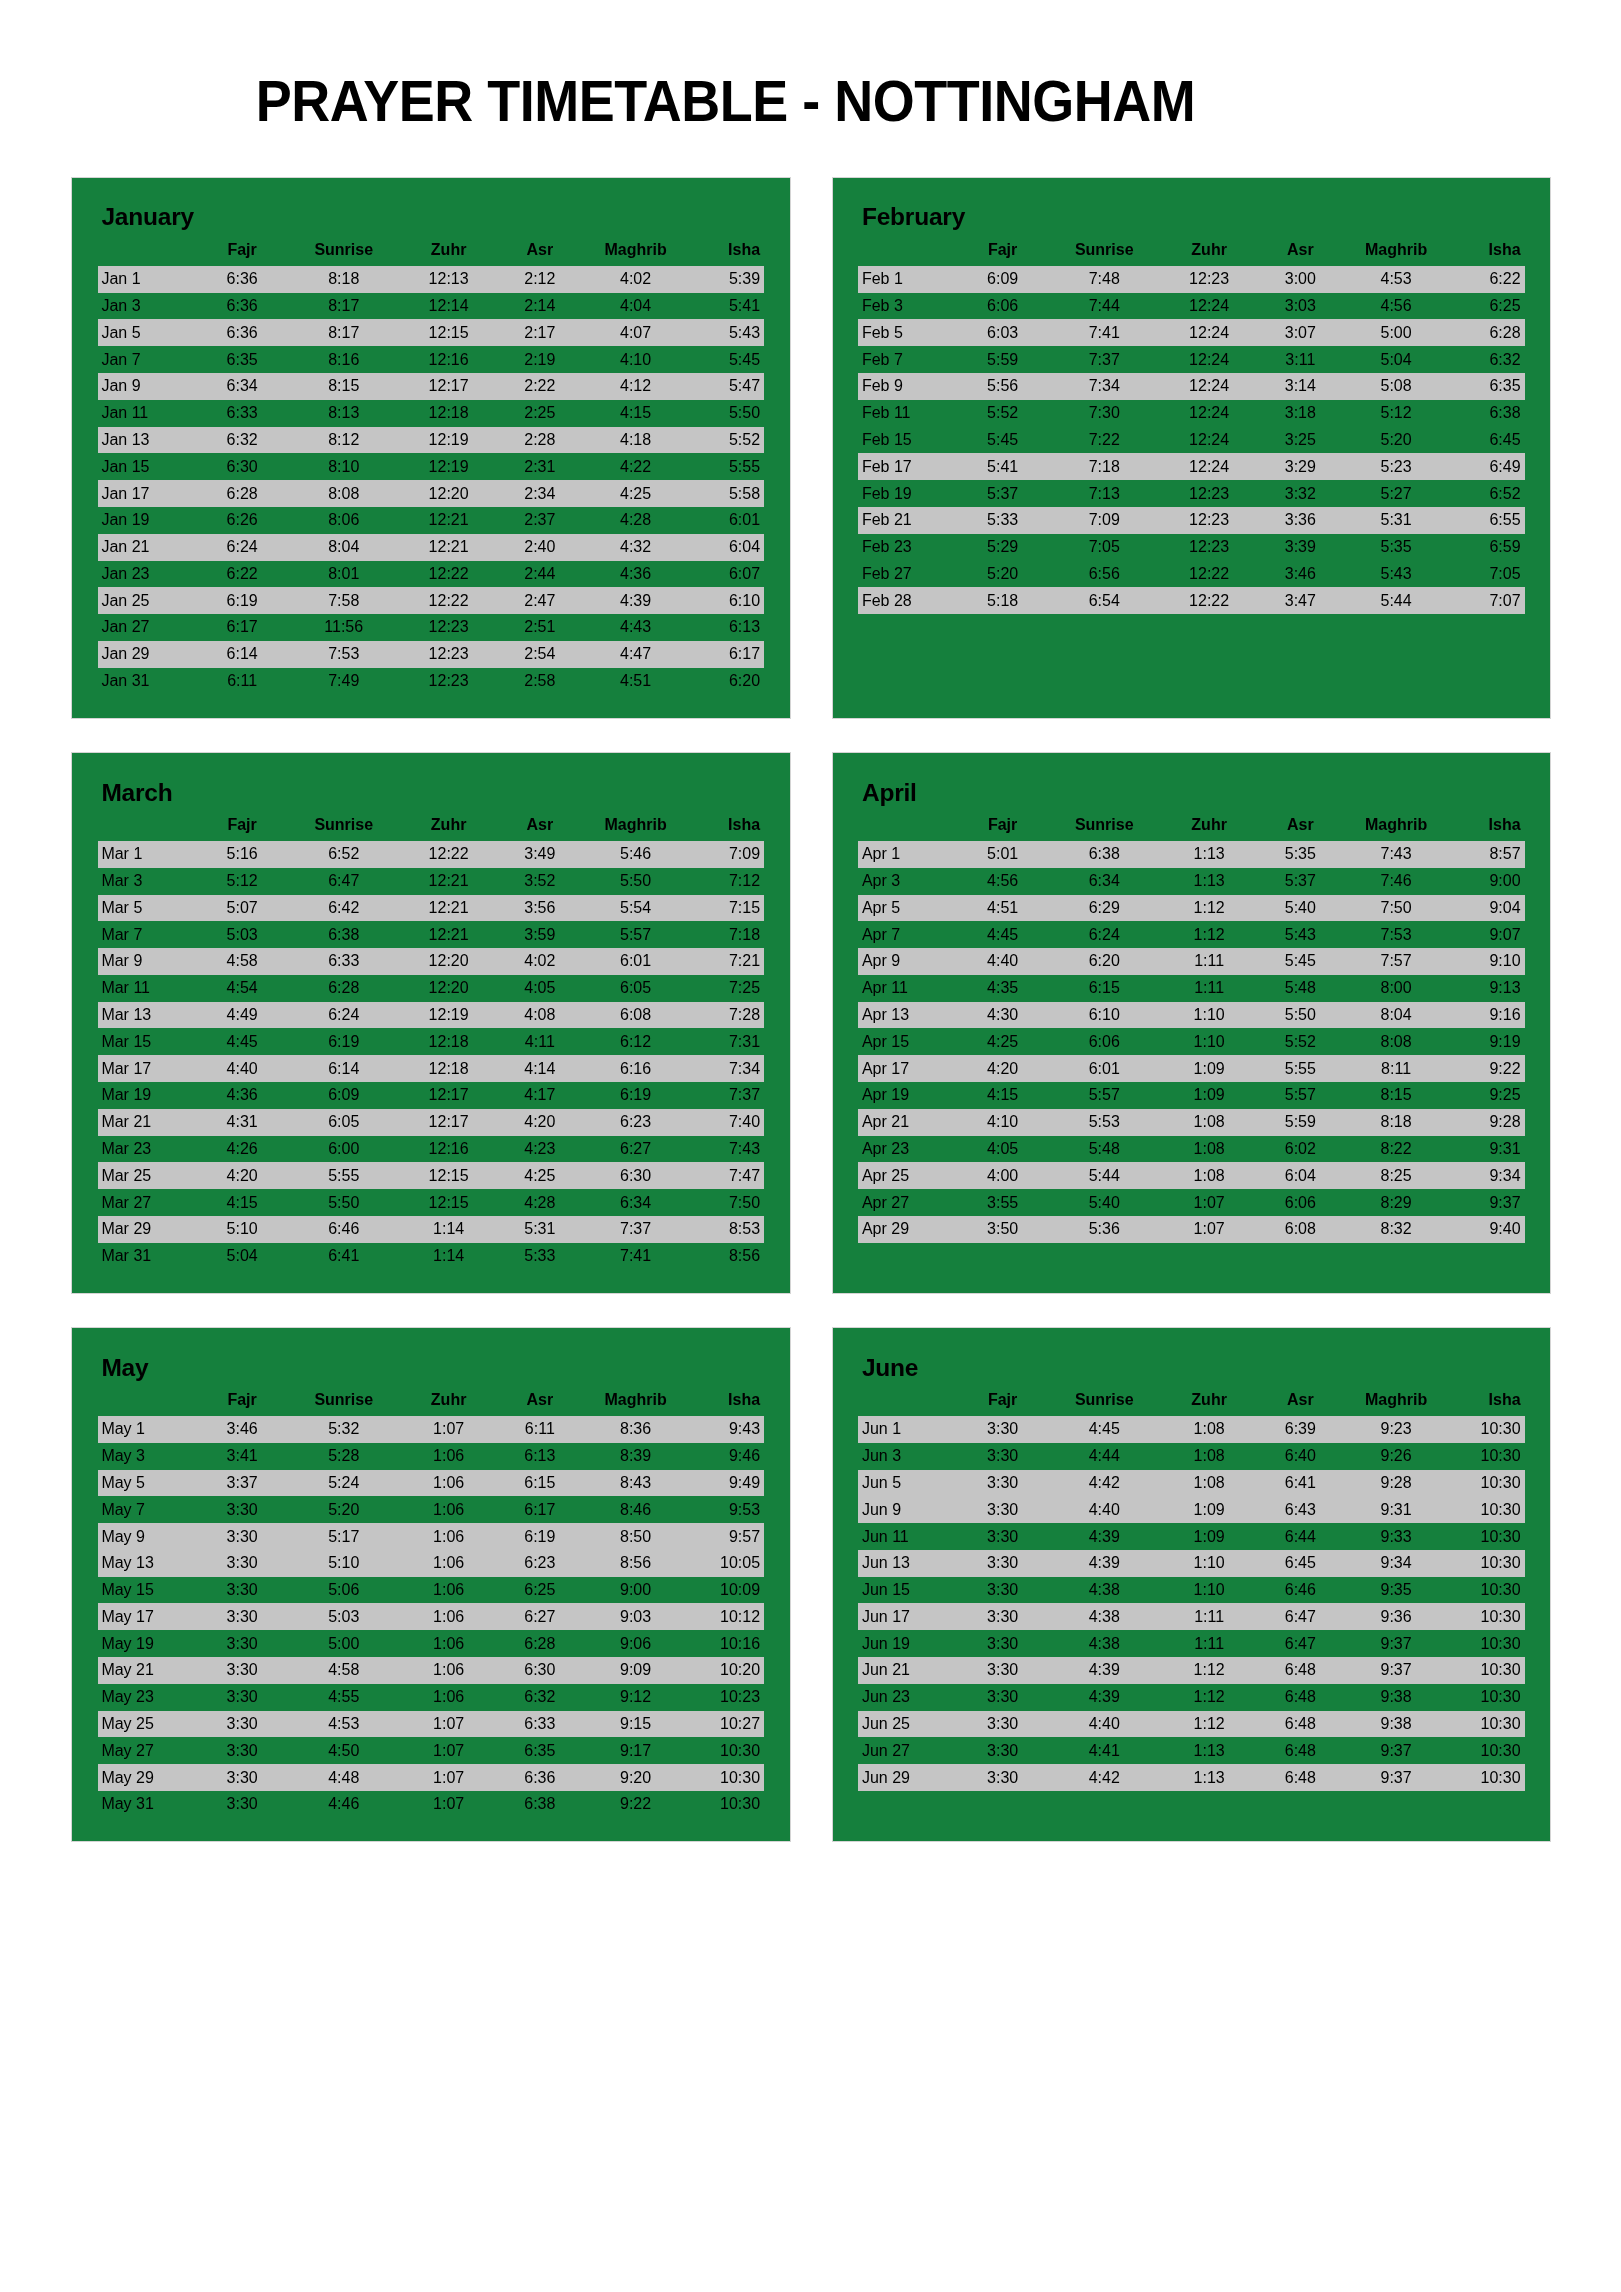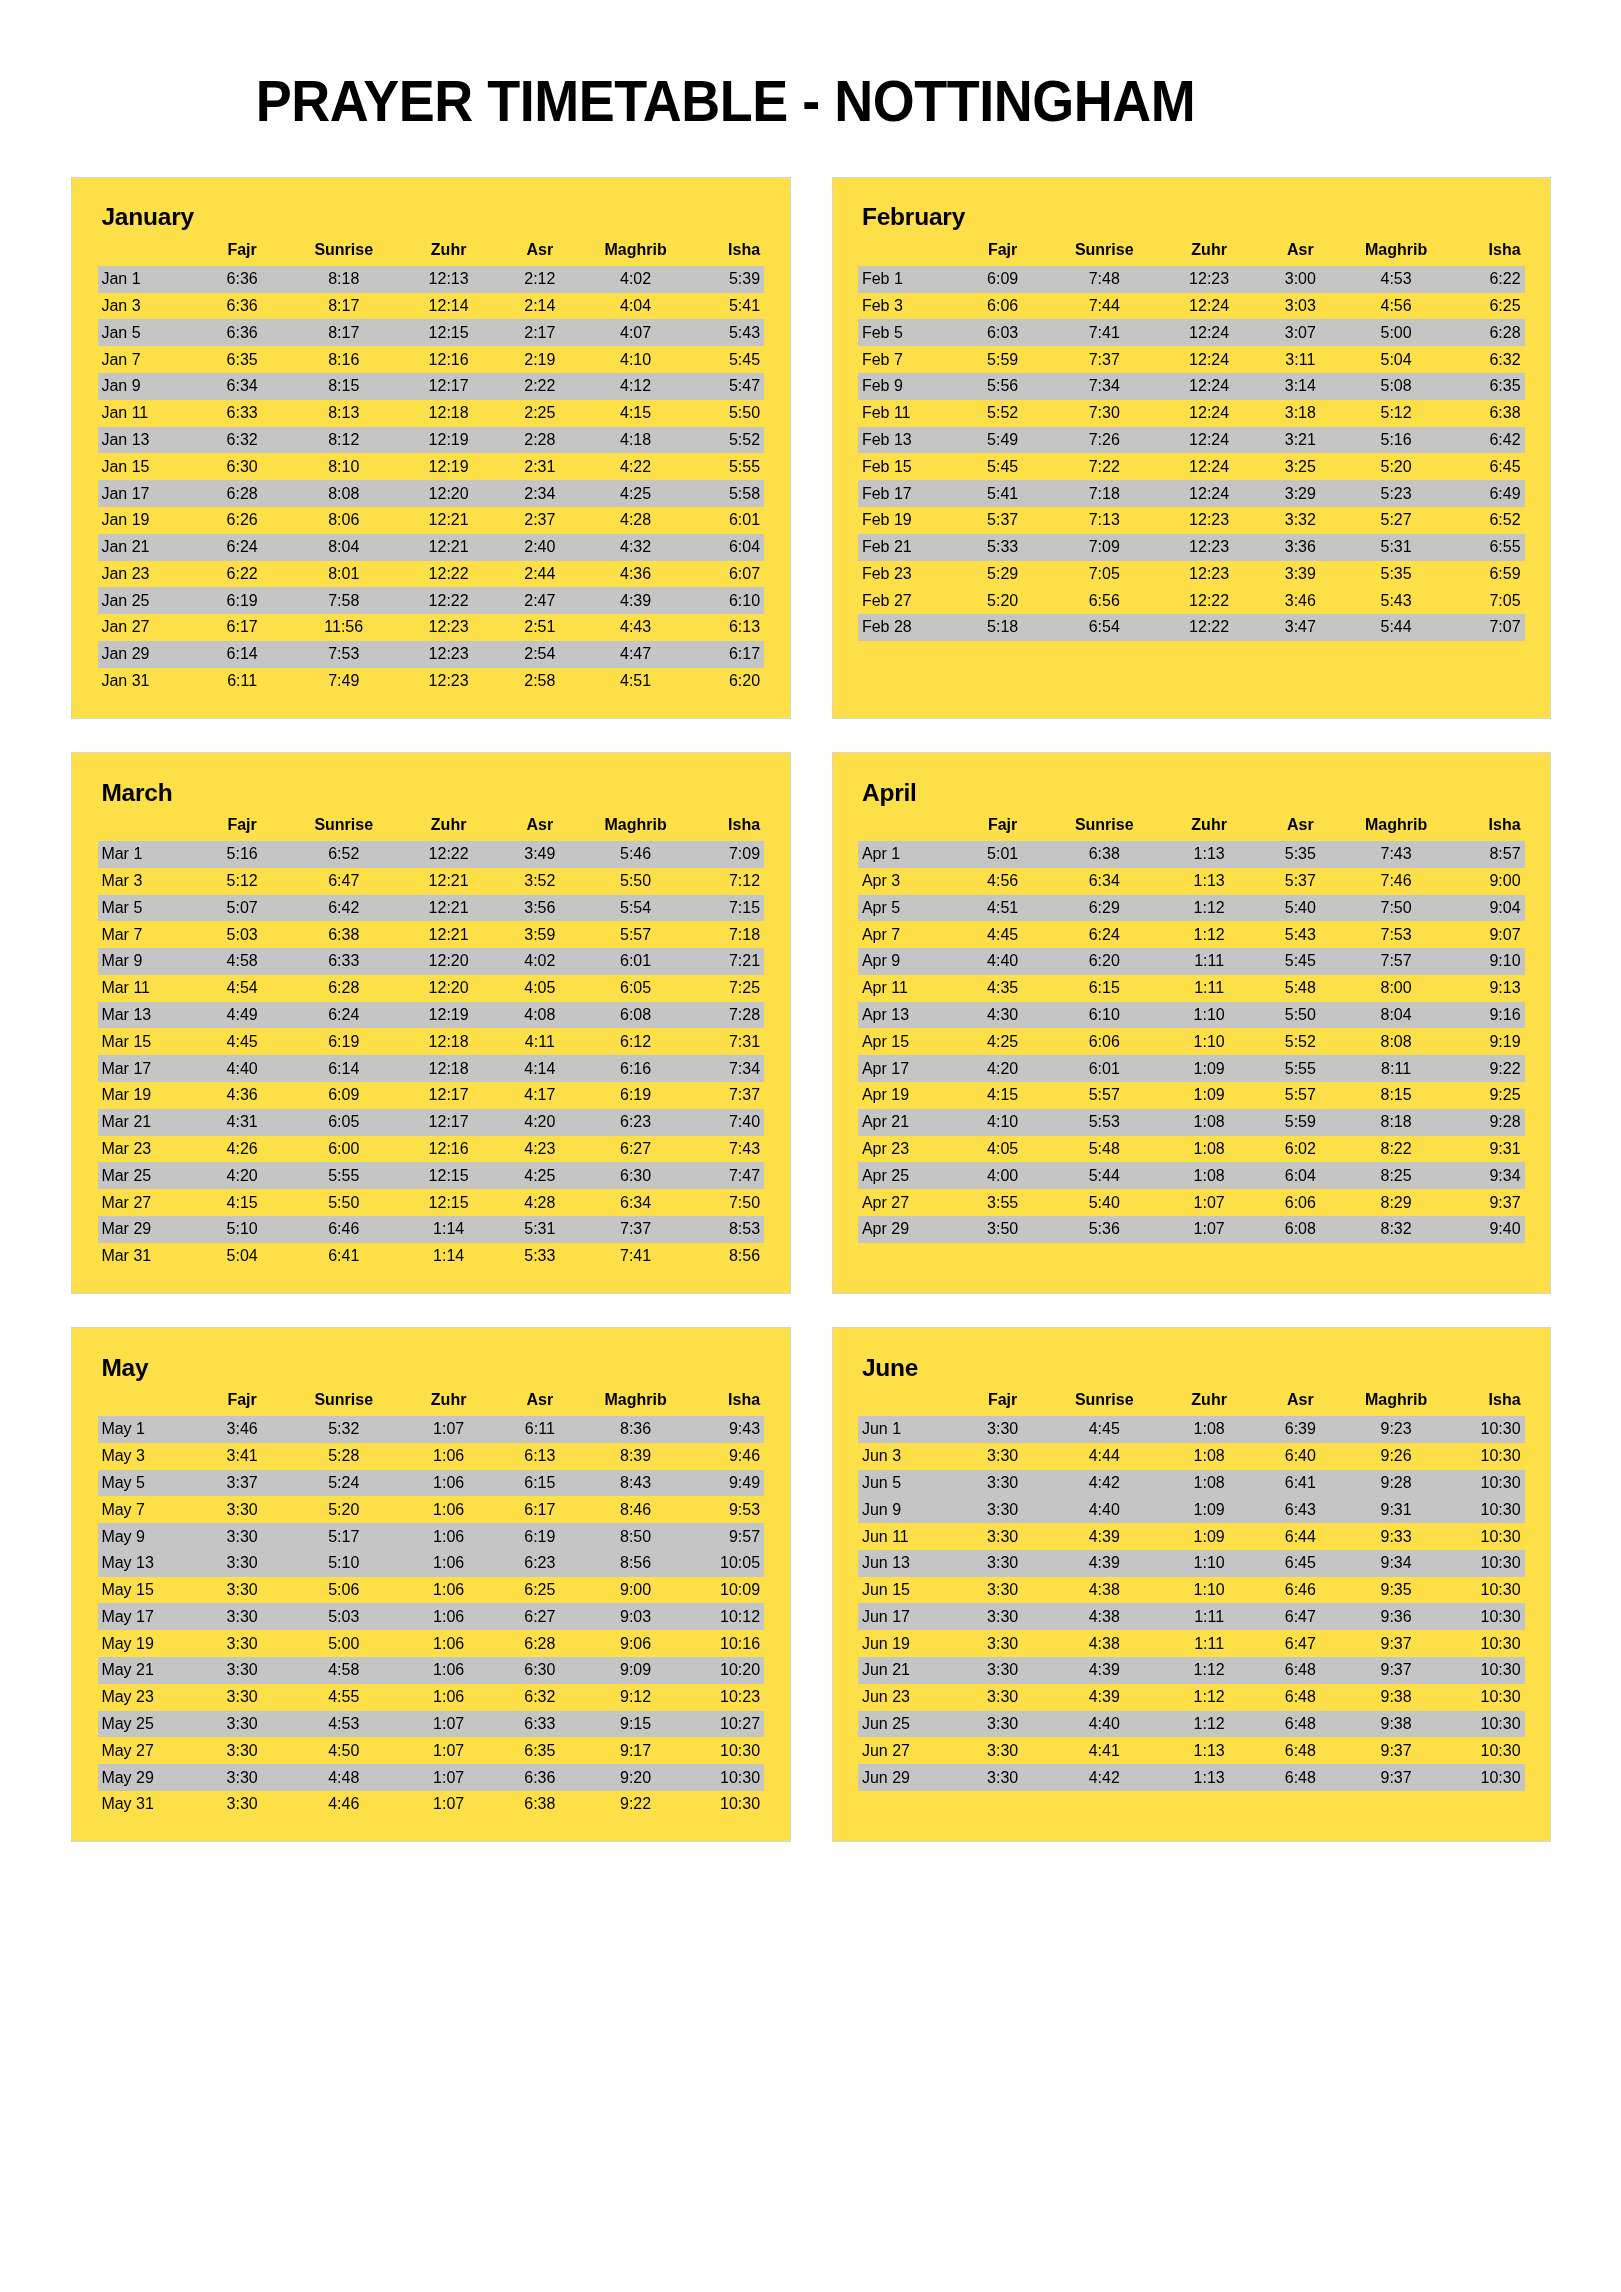--- a/index.html
+++ b/index.html
@@ -49,21 +49,21 @@
     display: grid;
     grid-template-columns: 1fr 1fr;
     column-gap: 41px;
     row-gap: 33px;
     width: 1480px;
     margin: 0 auto;
   }
 
   .month-card {
     border: 1px solid #d4d4d4;
-    background: #fde047;
+    background: #15803d;
     padding: 21.6px 25.5px 23.5px 25.5px;
   }
 
   .month-name {
     font-size: 24.5px;
     font-weight: 700;
     margin: 0 0 3.9px 0;
     padding-left: 3.9px;
     line-height: 1.5;
     letter-spacing: -0.2px;
@@ -336,29 +336,20 @@
             </tr>
             <tr class="plain">
               <td class="col-date">Feb 11</td>
               <td class="col-fajr">5:52</td>
               <td class="col-sun">7:30</td>
               <td class="col-zuhr">12:24</td>
               <td class="col-asr">3:18</td>
               <td class="col-mag">5:12</td>
               <td class="col-isha">6:38</td>
             </tr>
-            <tr class="shaded">
-              <td class="col-date">Feb 13</td>
-              <td class="col-fajr">5:49</td>
-              <td class="col-sun">7:26</td>
-              <td class="col-zuhr">12:24</td>
-              <td class="col-asr">3:21</td>
-              <td class="col-mag">5:16</td>
-              <td class="col-isha">6:42</td>
-            </tr>
             <tr class="plain">
               <td class="col-date">Feb 15</td>
               <td class="col-fajr">5:45</td>
               <td class="col-sun">7:22</td>
               <td class="col-zuhr">12:24</td>
               <td class="col-asr">3:25</td>
               <td class="col-mag">5:20</td>
               <td class="col-isha">6:45</td>
             </tr>
             <tr class="shaded">

